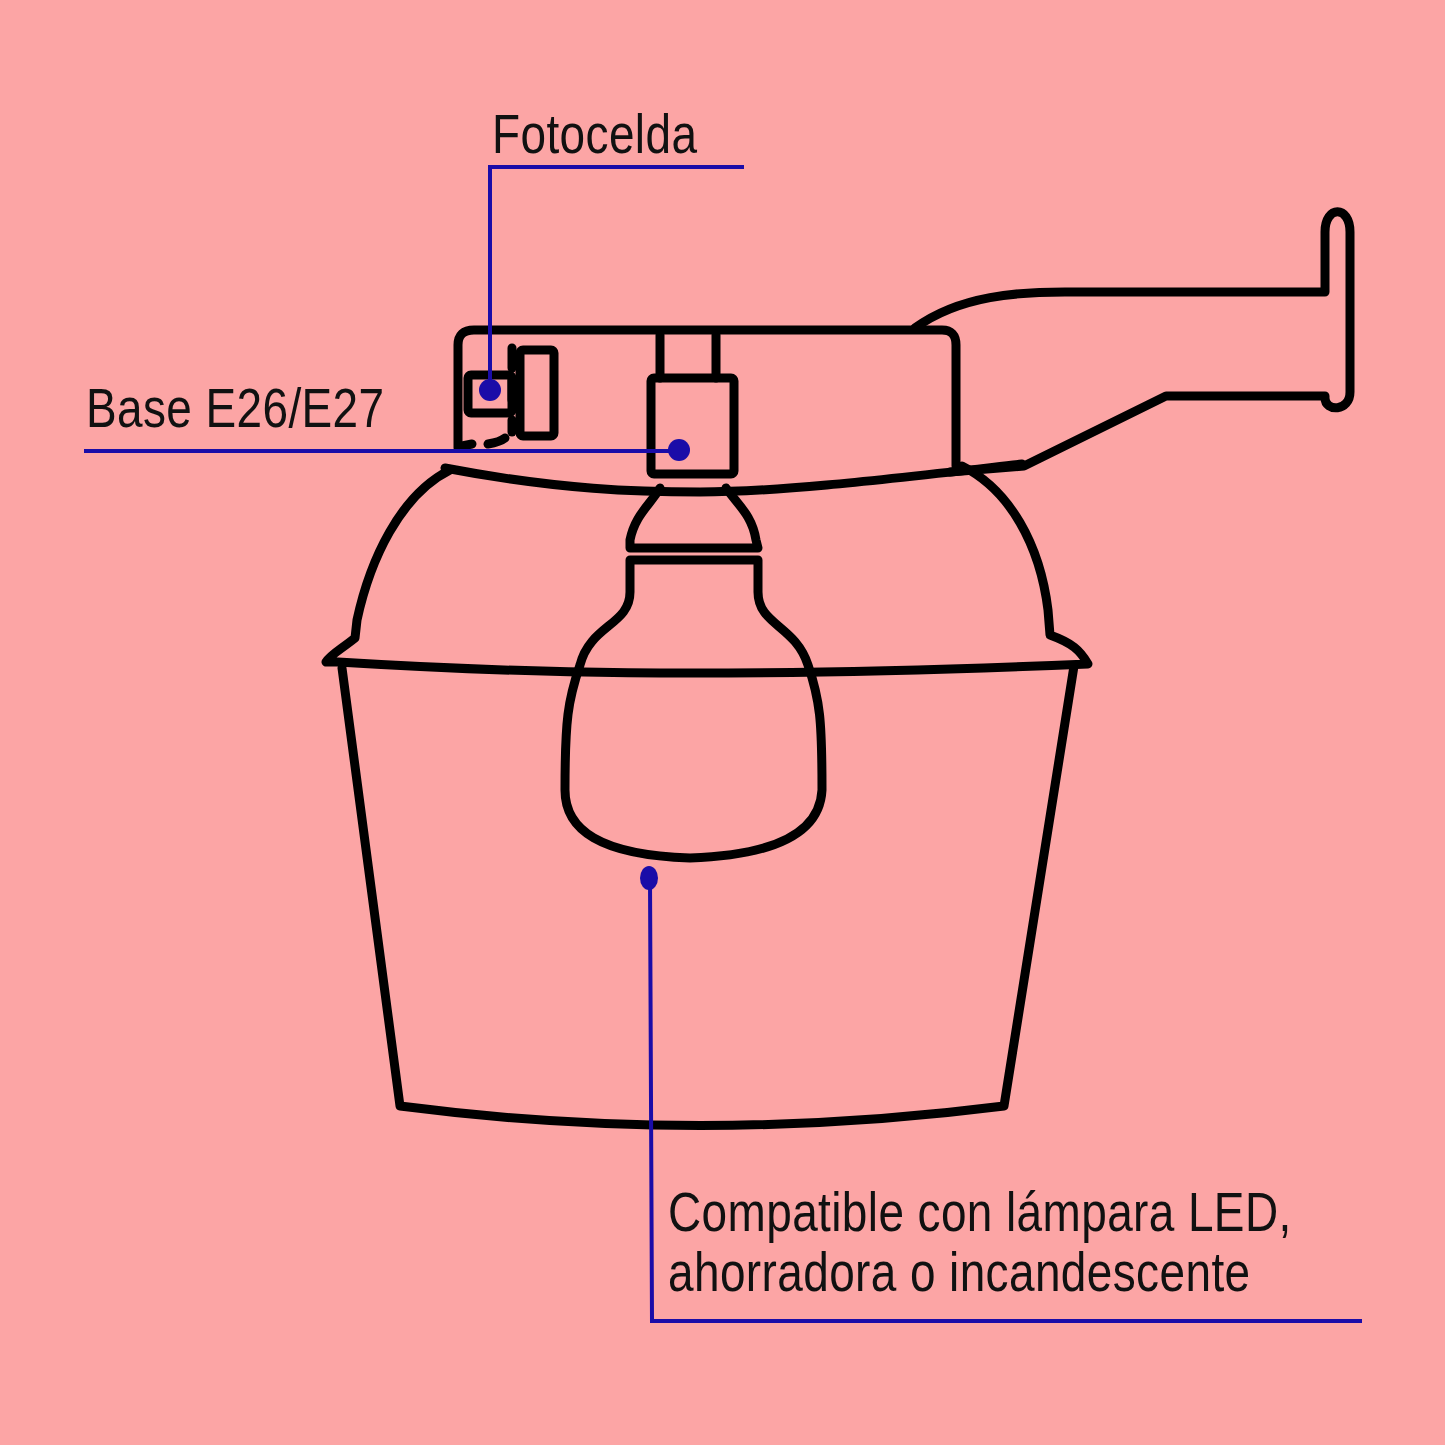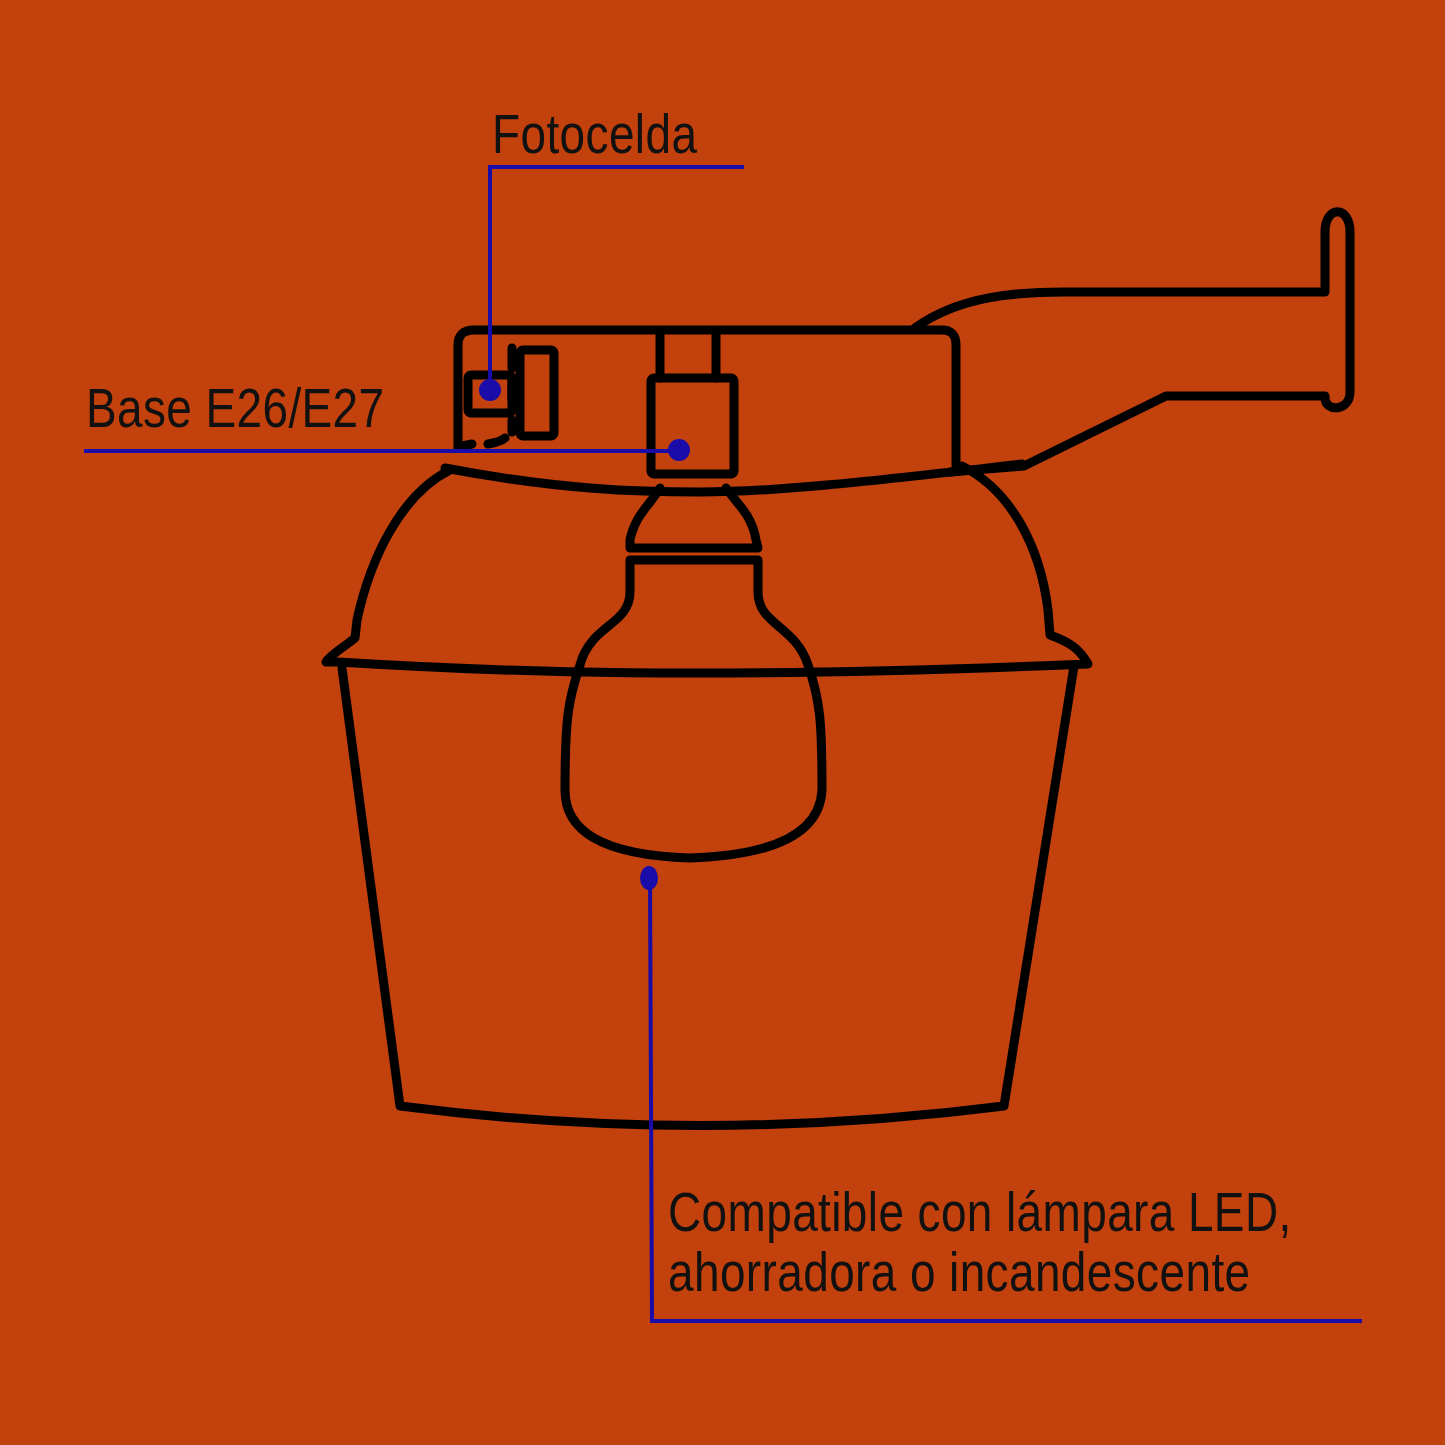--- a/index.html
+++ b/index.html
@@ -1,16 +1,16 @@
 <!DOCTYPE html>
 <html><head>
 <meta charset="utf-8">
 <style>
   html, body { margin: 0; padding: 0; background: #ffffff; }
-  .canvas { position: relative; width: 1445px; height: 1445px; background: #c2410c; overflow: hidden; }
+  .canvas { position: relative; width: 1445px; height: 1445px; background: #fca5a5; overflow: hidden; }
   svg.drawing { position: absolute; left: 0; top: 0; }
   .label {
     position: absolute;
     font-family: "Liberation Sans", "DejaVu Sans", sans-serif;
     color: #111111;
     white-space: nowrap;
     transform: scaleX(0.82);
     transform-origin: left top;
     letter-spacing: 0.5px;
   }

